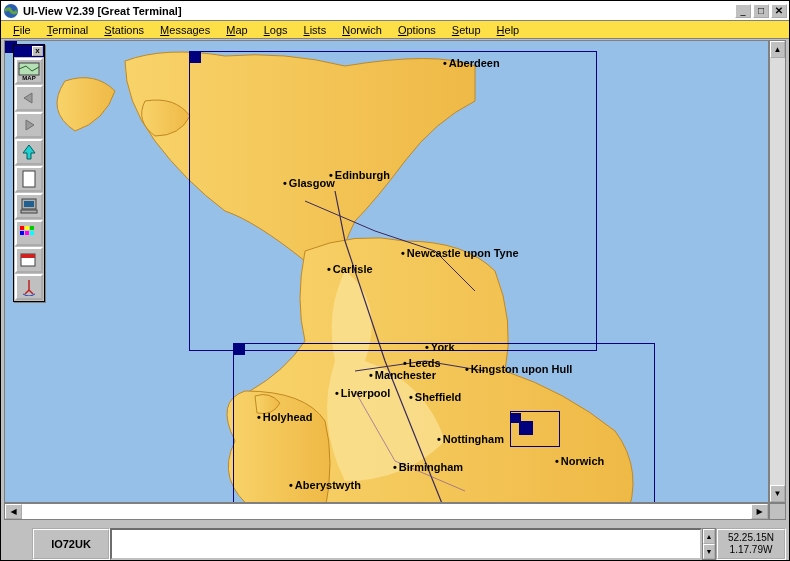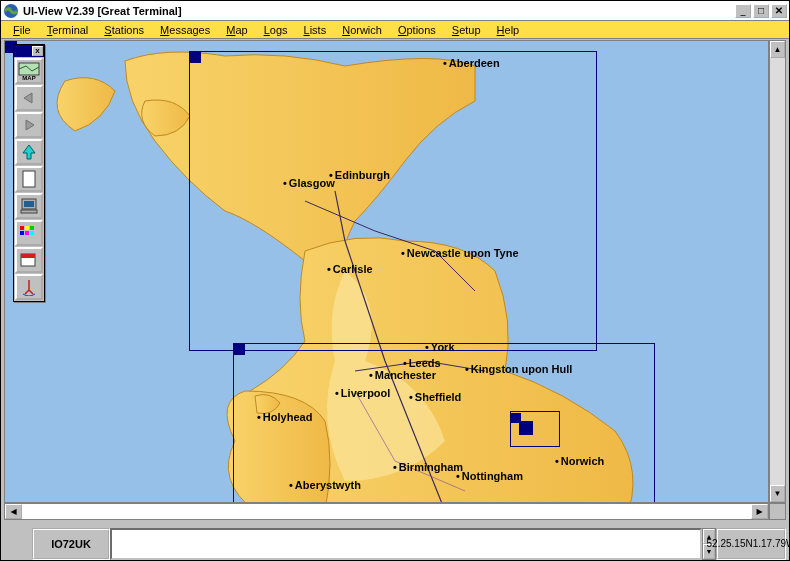--- a/index.html
+++ b/index.html
@@ -50,21 +50,21 @@
 .toolbox .tb-close { width: 11px; height: 10px; background: #c0c0c0; border: 1px outset #fff; font-size: 8px; text-align: center; line-height: 8px; cursor: pointer; margin-right: 1px; font-weight: bold; }
 .toolbox .tb-btn { width: 28px; height: 26px; margin: 1px auto; background: #c0c0c0; border: 2px outset #fff; display: flex; align-items: center; justify-content: center; cursor: pointer; font-size: 6px; }
 
 
 .statusbar { position: absolute; bottom: 0; left: 3px; right: 3px; height: 32px; display: flex; gap: 0; margin-left: 28px; }
 .statusbar .cell { background: #c0c0c0; border: 2px groove #fff; display: flex; align-items: center; justify-content: center; font-size: 11px; font-weight: bold; }
 .statusbar .locator { width: 78px; }
 .statusbar .msg { flex: 1; background: #fff; border: 2px inset #c0c0c0; position: relative; }
 .statusbar .stuparrows { width: 14px; height: 100%; background: #c0c0c0; border: 1px solid #808080; display: flex; flex-direction: column; }
 .statusbar .stuparrow { flex: 1; border: 1px outset #fff; display: flex; align-items: center; justify-content: center; font-size: 7px; cursor: pointer; }
-.statusbar .coords { width: 70px; flex-direction: row; font-size: 10px; line-height: 12px; font-weight: normal; }
+.statusbar .coords { width: 70px; flex-direction: column; font-size: 10px; line-height: 12px; font-weight: normal; }
 </style>
 </head>
 <body>
 
 <div class="titlebar">
   <svg class="globe" viewBox="0 0 16 16">
       <circle cx="8" cy="8" r="7" fill="#2a5fb0"></circle>
       <path d="M2 8 Q5 4 8 8 Q11 12 14 8" stroke="#5fa04a" stroke-width="3" fill="none"></path>
       <ellipse cx="6" cy="6" rx="2.5" ry="1.8" fill="#5fa04a"></ellipse>
     </svg>
@@ -137,21 +137,21 @@
         <div class="city" style="left: 278px; top: 136px;">Glasgow</div>
         <div class="city" style="left: 396px; top: 206px;">Newcastle upon Tyne</div>
         <div class="city" style="left: 322px; top: 222px;">Carlisle</div>
         <div class="city" style="left: 420px; top: 300px;">York</div>
         <div class="city" style="left: 398px; top: 316px;">Leeds</div>
         <div class="city" style="left: 460px; top: 322px;">Kingston upon Hull</div>
         <div class="city" style="left: 364px; top: 328px;">Manchester</div>
         <div class="city" style="left: 330px; top: 346px;">Liverpool</div>
         <div class="city" style="left: 404px; top: 350px;">Sheffield</div>
         <div class="city" style="left: 252px; top: 370px;">Holyhead</div>
-        <div class="city" style="left: 451px; top: 392px; margin-top: 37px;">Nottingham</div>
+        <div class="city" style="left: 432px; top: 392px;">Nottingham</div>
         <div class="city" style="left: 550px; top: 414px;">Norwich</div>
         <div class="city" style="left: 388px; top: 420px;">Birmingham</div>
         <div class="city" style="left: 284px; top: 438px;">Aberystwyth</div>
       </div>
 
   </div>
 
   <div class="vscroll">
     <div class="arrow">▲</div>
     <div class="track"></div>

